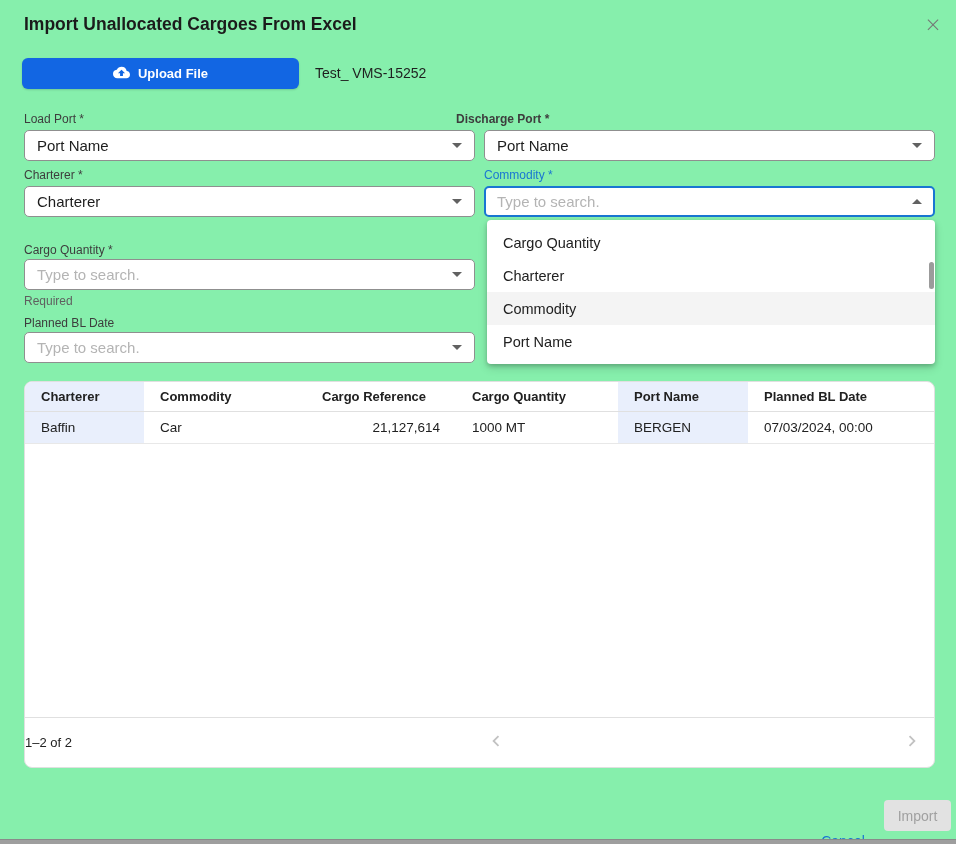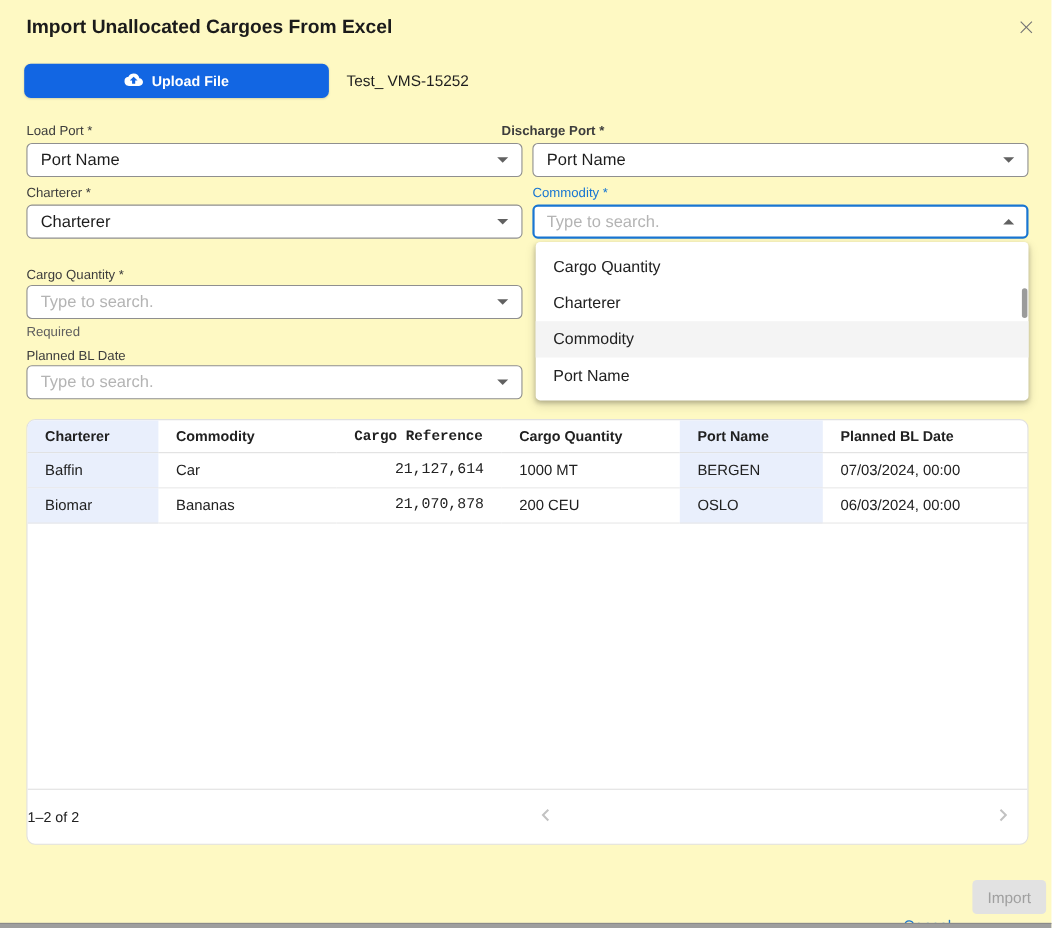--- a/index.html
+++ b/index.html
@@ -1,17 +1,17 @@
 <!DOCTYPE html>
 <html><head>
 <meta charset="utf-8">
 <style>
   * { margin:0; padding:0; box-sizing:border-box; }
   html,body { width:956px; height:844px; background:#fff; font-family:"Liberation Sans", sans-serif; overflow:hidden; }
-  .modal { position:relative; width:956px; height:844px; background:#fef9c3; }
+  .modal { position:relative; width:956px; height:844px; background:#86efac; }
 
   .dialog-title { position:absolute; left:24px; top:14px; font-size:17.5px; font-weight:600; color:#1b1b1b; }
   .close-btn { position:absolute; left:921px; top:13px; width:24px; height:24px; display:flex; align-items:center; justify-content:center; cursor:pointer; background:none; border:none; }
 
   .upload-btn { position:absolute; left:22px; top:58px; width:277px; height:31px; background:#1266e3; border:none; border-radius:6px; color:#fff; font-size:13px; font-weight:700; display:flex; align-items:center; justify-content:center; gap:8px; cursor:pointer; box-shadow:0 1px 2px rgba(0,0,0,.15); font-family:"Liberation Sans", sans-serif; }
   .file-name { position:absolute; left:315px; top:58px; height:31px; line-height:31px; font-size:14px; color:#1f1f1f; }
 
   .field-label { position:absolute; font-size:12px; color:#3d3d3d; }
   .field-label.focused { color:#1976d2; }
   .combo { position:absolute; width:451px; height:31px; border:1px solid #8f8f8f; border-radius:5px; background:#fff; display:flex; align-items:center; padding:0 12px; font-size:15px; color:#1d1d1d; cursor:pointer; }
@@ -27,21 +27,21 @@
   .dropdown-panel { position:absolute; left:487px; top:220px; width:448px; height:144px; background:#fff; border-radius:4px; box-shadow:0 2px 4px rgba(0,0,0,.2), 0 4px 10px rgba(0,0,0,.14); padding-top:6px; z-index:20; }
   .dropdown-option { height:33px; display:flex; align-items:center; padding-left:16px; font-size:14.5px; color:#212121; cursor:pointer; }
   .dropdown-option.highlighted { background:#f4f4f4; }
   .dropdown-scroll-thumb { position:absolute; right:1px; top:42px; width:5px; height:27px; background:#9b9b9b; border-radius:3px; }
 
   .table-card { position:absolute; left:24px; top:381px; width:911px; height:387px; border:1px solid #e0e0e0; border-radius:8px; display:flex; flex-direction:column; overflow:hidden; background:#fff; }
   table.data-table { width:100%; border-collapse:separate; border-spacing:0; table-layout:fixed; }
   .data-table th { height:30px; text-align:left; font-size:13px; font-weight:700; color:#212121; padding:0 16px; border-bottom:1px solid #e0e0e0; }
   .data-table td { height:32px; font-size:13.5px; color:#212121; padding:0 16px; border-bottom:1px solid #e8e8e8; }
   .col-hl { background:#e9effc; }
-  .num { text-align:right;font-family:Liberation Mono, monospace; }
+  .num { text-align:right; }
   .table-filler { flex:1; }
   .pagination-bar { height:50px; border-top:1px solid #e0e0e0; display:flex; align-items:center; justify-content:space-between; padding-right:10px; }
   .range-label { font-size:13px; color:#212121; margin-right:34px; }
   .page-btn { width:24px; height:24px; border:none; background:none; display:flex; align-items:center; justify-content:center; cursor:default; }
   .page-btn + .page-btn { margin-left:15px; }
 
   .cancel-btn { position:absolute; left:818px; top:804px; width:50px; height:24px; background:none; border:none; color:#1976d2; font-size:14px; font-weight:500; cursor:pointer; font-family:"Liberation Sans", sans-serif;margin-top:25px; }
   .import-btn { position:absolute; left:884px; top:800px; width:67px; height:31px; background:#e2e2e2; border:none; border-radius:4px; color:#a0a0a0; font-size:14px; font-weight:500; font-family:"Liberation Sans", sans-serif; }
 
   .bottom-scrollbar { position:absolute; left:0; top:839px; width:956px; height:5px; background:#9e9e9e; border-top:1px solid #8a8a8a; }
@@ -138,28 +138,20 @@
       </thead>
       <tbody>
         <tr>
           <td class="col-hl">Baffin</td>
           <td>Car</td>
           <td class="num">21,127,614</td>
           <td>1000 MT</td>
           <td class="col-hl">BERGEN</td>
           <td>07/03/2024, 00:00</td>
         </tr>
-        <tr>
-          <td class="col-hl">Biomar</td>
-          <td>Bananas</td>
-          <td class="num">21,070,878</td>
-          <td>200 CEU</td>
-          <td class="col-hl">OSLO</td>
-          <td>06/03/2024, 00:00</td>
-        </tr>
       </tbody>
     </table>
     <div class="table-filler"></div>
     <div class="pagination-bar">
       <span class="range-label">1–2 of 2</span>
       <button class="page-btn">
         <span>
           <svg width="22" height="22" viewBox="0 0 24 24">
               <path d="M15.41 7.41 14 6l-6 6 6 6 1.41-1.41L10.83 12z" fill="#c2c2c2"></path>
             </svg>

